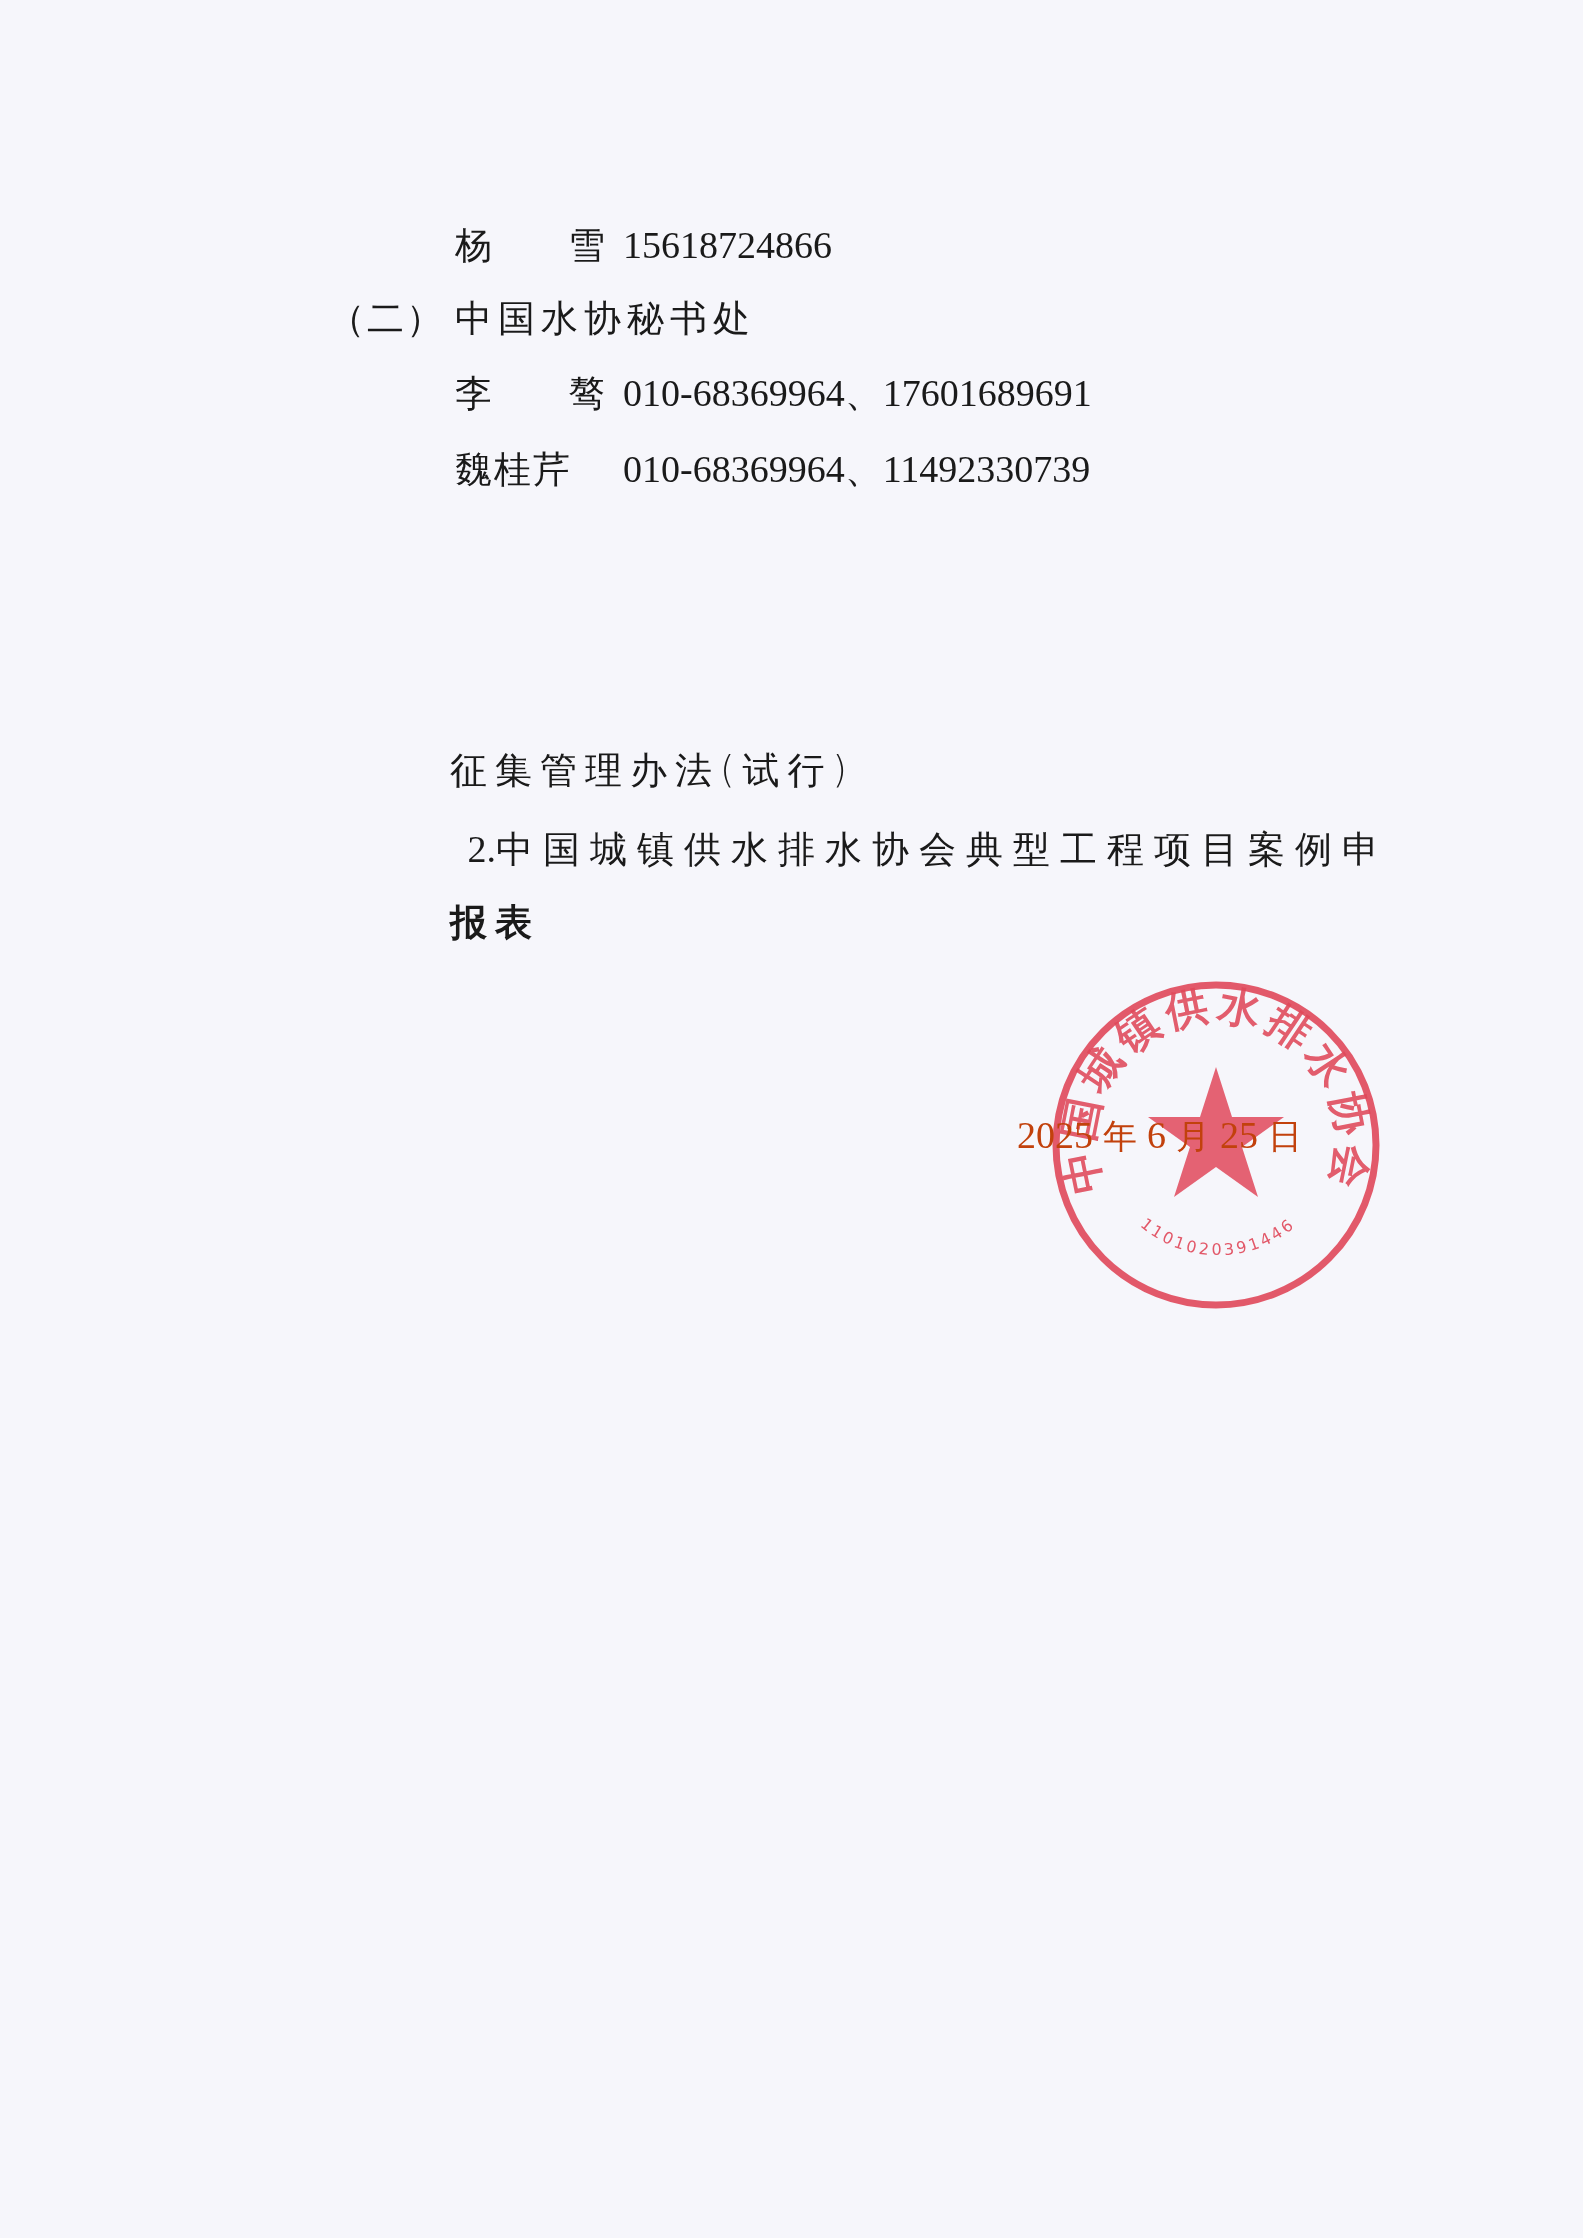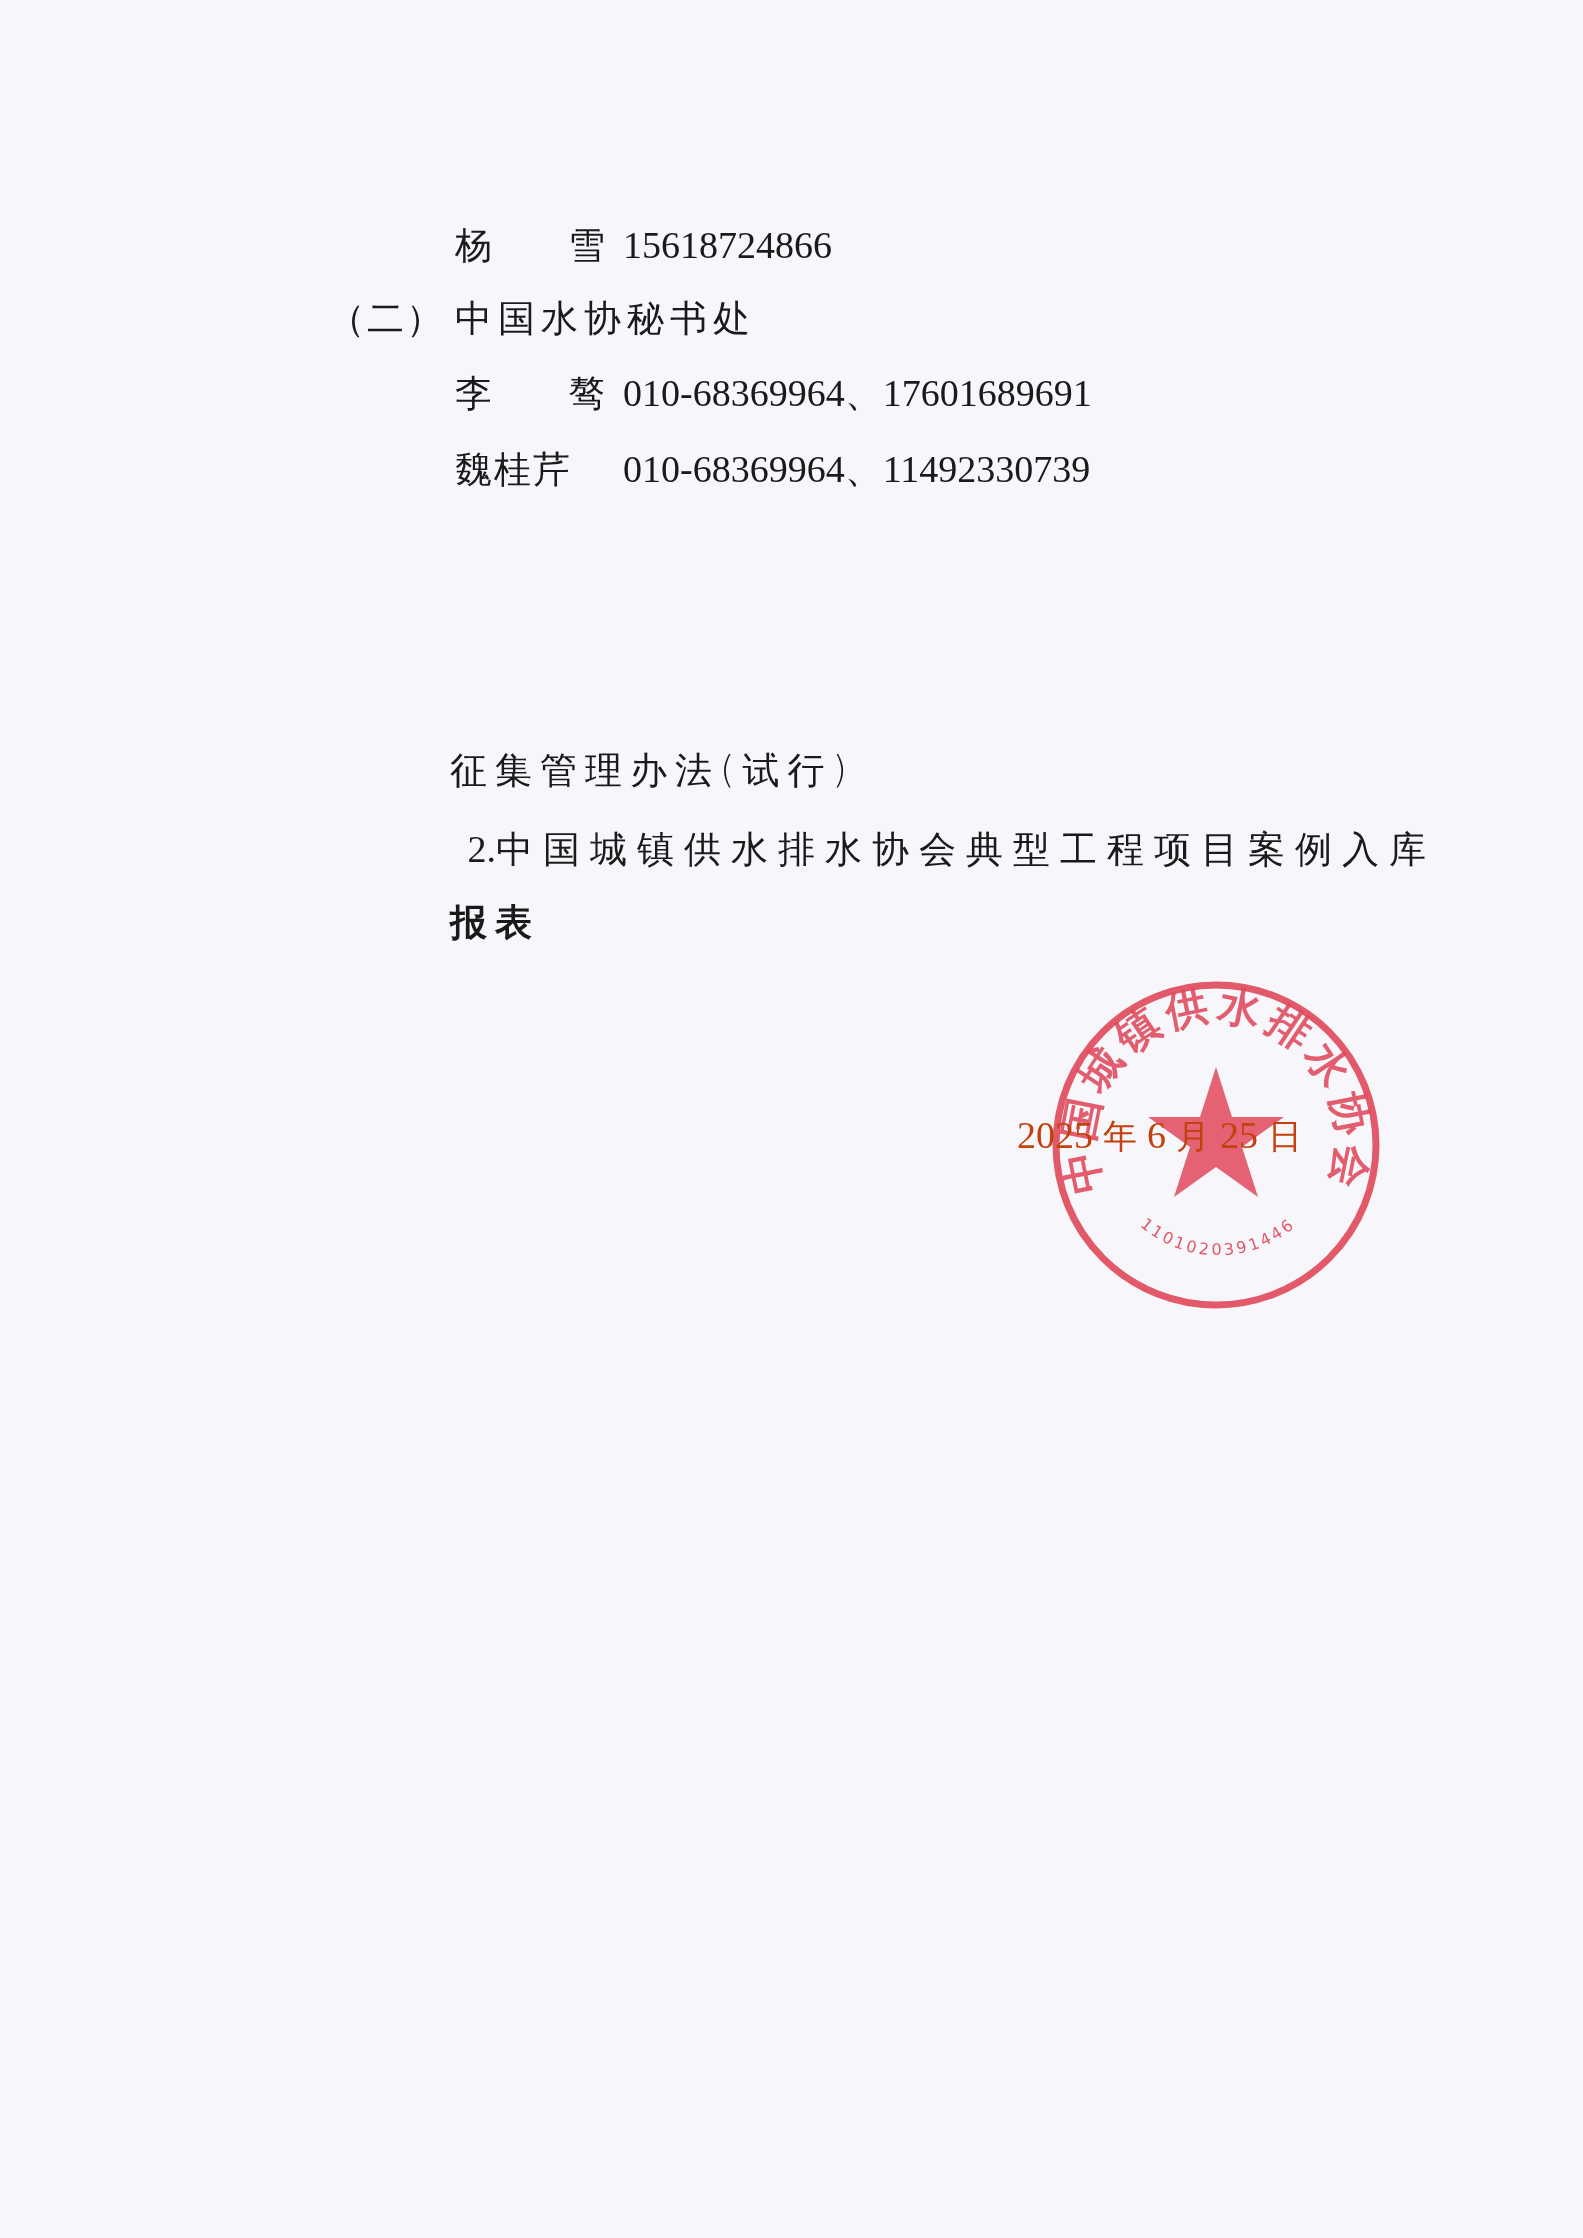--- a/index.html
+++ b/index.html
@@ -82,21 +82,21 @@
   </div>
 
   <div class="line" style="left:455px; top:446px;">
     <span class="cjk name-col" style="letter-spacing:2px;">魏桂芹</span><span class="num">010-68369964、11492330739</span>
   </div>
 
   <div class="line" style="left:450px; top:748px;">
     <span class="cjk" style="letter-spacing:8px;">征集管理办法(试行)</span>
   </div>
   <div class="line" style="left:450px; top:826px;">
-    <span class="num" style="display:inline-block;width:46px;">2.</span><span class="cjk" style="letter-spacing:10px;">中国城镇供水排水协会典型工程项目案例入库</span>
+    <span class="num" style="display:inline-block;width:46px;">2.</span><span class="cjk" style="letter-spacing:10px;">中国城镇供水排水协会典型工程项目案例申</span>
   </div>
   <div class="line" style="left:450px; top:900px;">
     <span class="cjk" style="letter-spacing:8px;font-weight:bold;">报表</span>
   </div>
 
   <svg class="stamp" viewBox="0 0 336 340">
     <defs>
       <path id="arcTop" d="M 52 205 A 122 122 0 1 1 284 205" fill="none"></path>
       <path id="arcBottom" d="M 70 225 A 118 118 0 0 0 270 225" fill="none"></path>
     </defs>

